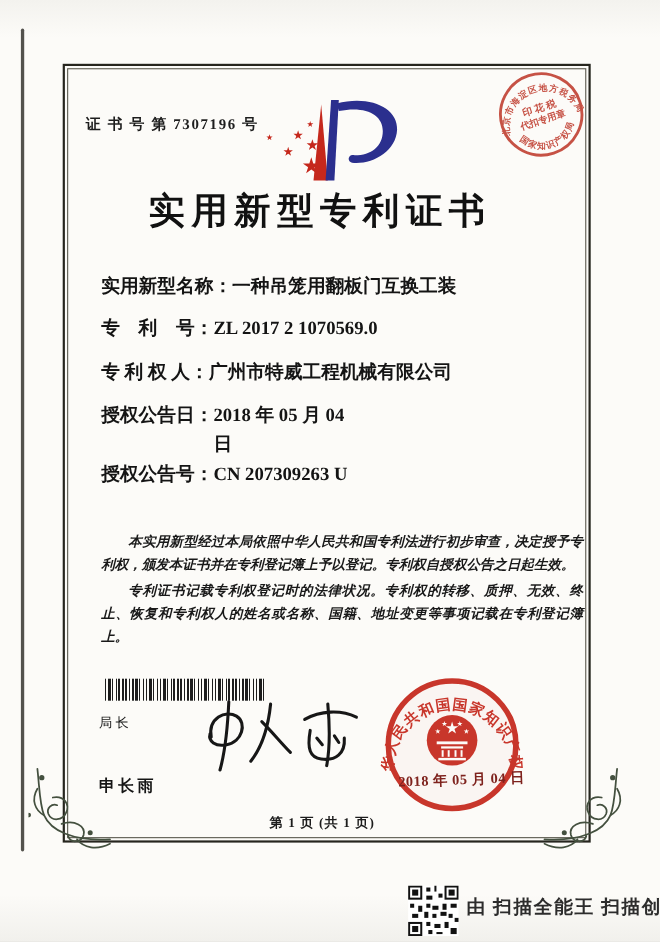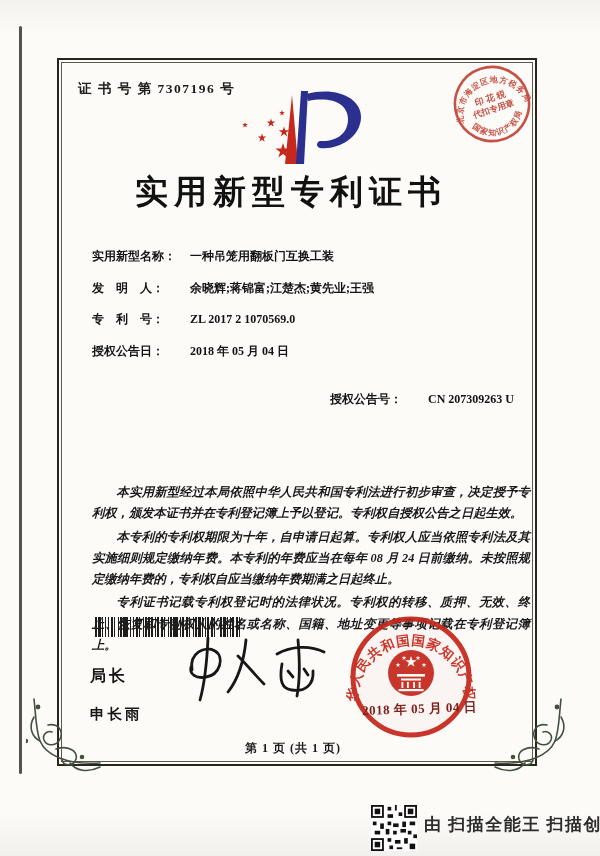--- a/index.html
+++ b/index.html
@@ -19,61 +19,61 @@
     background:#35342f; opacity:.85; border-radius:2px;
   }
   .cert-border {
     position:absolute; left:57px; top:58px; width:480px; height:708px;
     border:2.5px solid #26251e;
   }
   .cert-border-inner {
     position:absolute; inset:2px; border:1px solid #5a594e;
   }
   .cert-no {
-    position:absolute; left:78px; top:80px;
+    position:absolute; left:78px; top:104px;
     font-size:13.5px; font-weight:700; letter-spacing:1.5px; color:#1d1d1d;
     white-space:nowrap;
   }
   .tax-seal {
     position:absolute; left:448px; top:60px; width:88px; height:88px;
     transform:rotate(-18deg); opacity:.88;
   }
   .logo { position:absolute; left:240px; top:86px; width:134px; height:86px; }
   .title {
     position:absolute; left:57px; width:468px; top:170px;
     text-align:center; font-size:33px; font-weight:700; letter-spacing:6px;
     color:#111; white-space:nowrap;
   }
   .fields { position:absolute; left:92px; top:247px; width:446px; }
   .field-row {
     display:flex; margin-bottom:13px;
-    font-size:12px; font-weight:700; color:#141414; line-height:1.55;
+    font-size:17px; font-weight:700; color:#141414; line-height:1.55;
   }
   .f-label { flex:0 0 98px; white-space:nowrap; }
   .f-value { width:348px; }
-  .grant-row { display:flex; }
+  .grant-row { display:flex;flex-direction:column; }
   .grant-pair-left { display:flex; width:238px; }
-  .grant-pair-right { display:flex;margin-top:48px; }
+  .grant-pair-right { display:flex; }
   .paragraphs {
     position:absolute; left:90px; top:480px; width:442px;
     font-size:12.3px; font-weight:700; line-height:21.3px;
     text-align:justify; color:#191919;
   }
   .paragraphs p { margin:2px; text-indent:2em;font-style:italic; }
   .barcode {
     position:absolute; left:95px; top:617px; width:147px; height:20px;
     background:repeating-linear-gradient(90deg,
       #1c1c1c 0 1.5px, transparent 1.5px 3px,
       #1c1c1c 3px 5.5px, transparent 5.5px 6.5px,
       #1c1c1c 6.5px 7.5px, transparent 7.5px 10px,
       #1c1c1c 10px 11px, transparent 11px 12.5px);
   }
   .director-title {
-    position:absolute; left:90px; top:666px;
-    font-size:16px; font-weight:700; letter-spacing:3px; color:#151515;
+    position:absolute; left:90px; top:649px;
+    font-size:12px; font-weight:400; letter-spacing:3px; color:#151515;
   }
   .director-name {
     position:absolute; left:90px; top:705px;
     font-size:14.5px; font-weight:700; letter-spacing:3px; color:#151515;
   }
   .signature { position:absolute; left:178px; top:626px; width:162px; height:84px; }
   .official-seal { position:absolute; left:346px; top:611px; width:130px; height:132px; opacity:.93; }
   .seal-date {
     position:absolute; left:362px; top:700px;
     font-size:13px; font-weight:700; color:#7e221d; letter-spacing:.5px;
@@ -141,42 +141,41 @@
   </svg>
 
   <div class="title">实用新型专利证书</div>
 
   <div class="fields">
     <div class="field-row">
       <span class="f-label">实用新型名称：</span>
       <span class="f-value">一种吊笼用翻板门互换工装</span>
     </div>
     <div class="field-row">
-      <span class="f-label">发　明　人：</span>
-      <span class="f-value">余晓辉;蒋锦富;江楚杰;黄先业;王强</span>
-    </div>
-    <div class="field-row">
       <span class="f-label">专　利　号：</span>
       <span class="f-value">ZL 2017 2 1070569.0</span>
+    </div>
+    <div class="field-row">
+      <span class="f-label">专 利 权 人：</span>
+      <span class="f-value">广州市特威工程机械有限公司</span>
     </div>
     <div class="field-row grant-row">
       <span class="grant-pair-left">
         <span class="f-label">授权公告日：</span>
         <span>2018 年 05 月 04 日</span>
       </span>
       <span class="grant-pair-right">
         <span class="f-label">授权公告号：</span>
         <span>CN 207309263 U</span>
       </span>
     </div>
   </div>
 
   <div class="paragraphs">
     <p>本实用新型经过本局依照中华人民共和国专利法进行初步审查，决定授予专利权，颁发本证书并在专利登记簿上予以登记。专利权自授权公告之日起生效。</p>
-    <p>本专利的专利权期限为十年，自申请日起算。专利权人应当依照专利法及其实施细则规定缴纳年费。本专利的年费应当在每年 08 月 24 日前缴纳。未按照规定缴纳年费的，专利权自应当缴纳年费期满之日起终止。</p>
     <p>专利证书记载专利权登记时的法律状况。专利权的转移、质押、无效、终止、恢复和专利权人的姓名或名称、国籍、地址变更等事项记载在专利登记簿上。</p>
   </div>
 
   <div class="barcode"></div>
 
   <div class="director-title">局长</div>
   <div class="director-name">申长雨</div>
 
   <svg class="signature" viewBox="0 0 162 84">
     <g fill="none" stroke="#171717" stroke-width="2.8" stroke-linecap="round">

